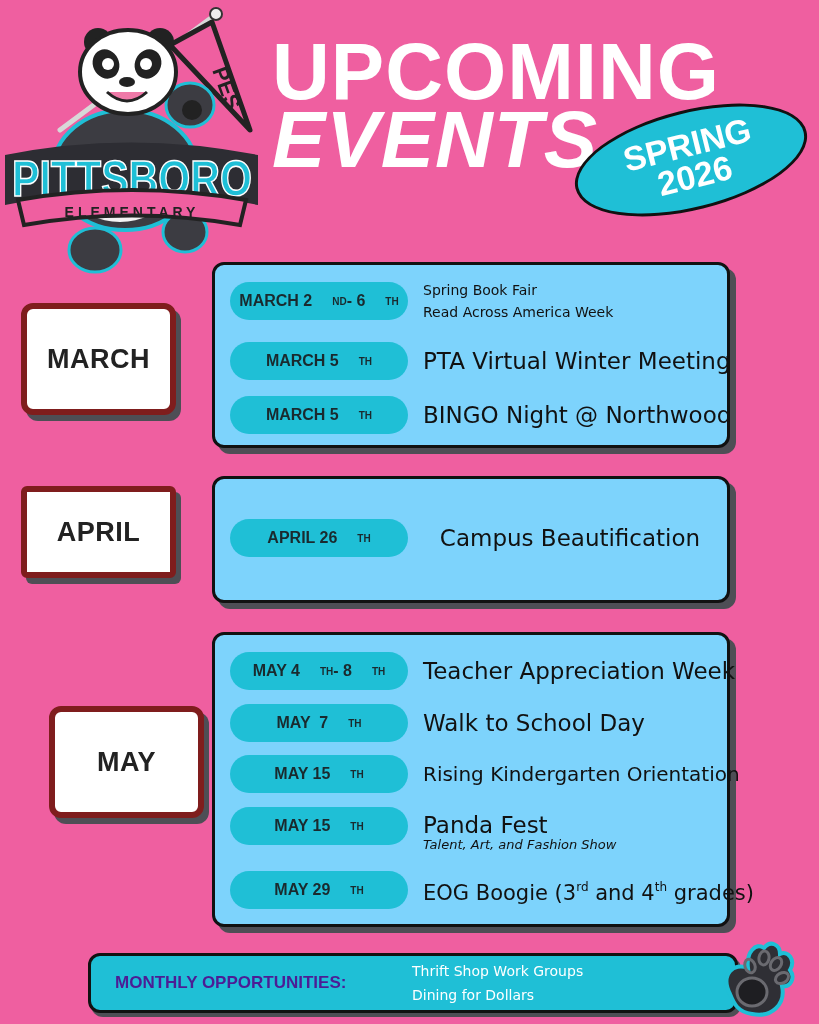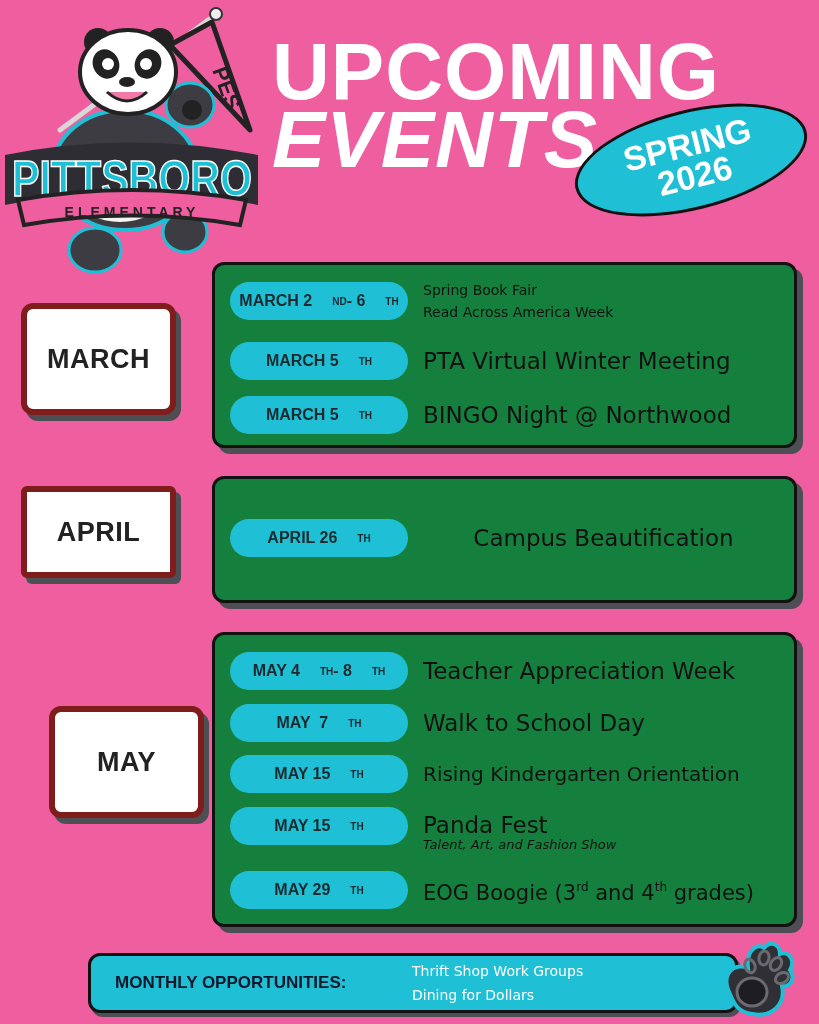--- a/index.html
+++ b/index.html
@@ -36,22 +36,22 @@
   .month {
     position: absolute; left: 21px; width: 155px;
     background: #fff; border: 6px solid #7f1d1d; border-radius: 12px;
     box-shadow: 5px 6px 0 #4e4e55;
     display: flex; align-items: center; justify-content: center;
     font-weight: 700; font-size: 27px; color: #222; letter-spacing: 0.5px;
   }
 
   
   .card {
-    position: absolute; left: 212px; width: 585px;
-    background: #15803d; border: 3px solid #111; border-radius: 12px;
+    position: absolute; left: 212px; width: 518px;
+    background: #7dd3fc; border: 3px solid #111; border-radius: 12px;
     box-shadow: 6px 6px 0 #4e4e55;
   }
   .event { position: absolute; left: 15px; right: 10px; height: 38px; display: flex; align-items: center; }
   .pill {
     width: 178px; height: 38px; flex: none;
     background: #1fbfd6; border-radius: 19px;
     display: flex; align-items: center; justify-content: center;
     font-weight: 700; font-size: 16px; color: #1a2a2e;
   }
   .pill sup { font-size: 10px; vertical-align: 7px; padding-left: 20px; }
@@ -63,21 +63,21 @@
   .ev-sub { font-size: 13px; font-style: italic; line-height: 16px; display: block; }
   .ev-text sup { font-size: 12px; vertical-align: 9px; }
 
   
   #monthly-banner {
     left: 88px; top: 953px; width: 650px; height: 60px;
     background: #1fbfd6; border: 3px solid #111; border-radius: 12px;
     box-shadow: 3px 4px 0 #4e4e55;
     display: flex; align-items: center;
   }
-  #monthly-label { margin-left: 24px; color: #0f172a; font-weight: 700; font-size: 17px; width: 297px; }
+  #monthly-label { margin-left: 24px; color: #4c1d95; font-weight: 700; font-size: 17px; width: 297px; }
   #monthly-items { color: #fff; font-family: "DejaVu Sans", sans-serif; font-size: 14px; line-height: 24px; }
 
   #paw { left: 716px; top: 934px; width: 82px; height: 86px; }
 </style>
 </head>
 <body>
 
 <svg id="logo" class="abs" viewBox="0 0 270 280">
 
   <line x1="60" y1="130" x2="215" y2="15" stroke="#d8d8d8" stroke-width="5" stroke-linecap="round"></line>

